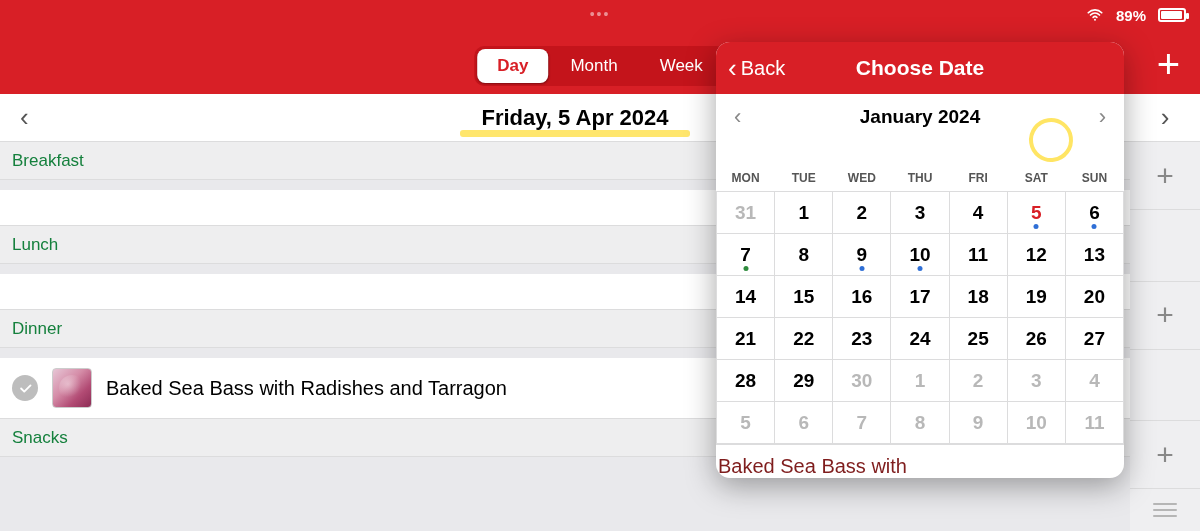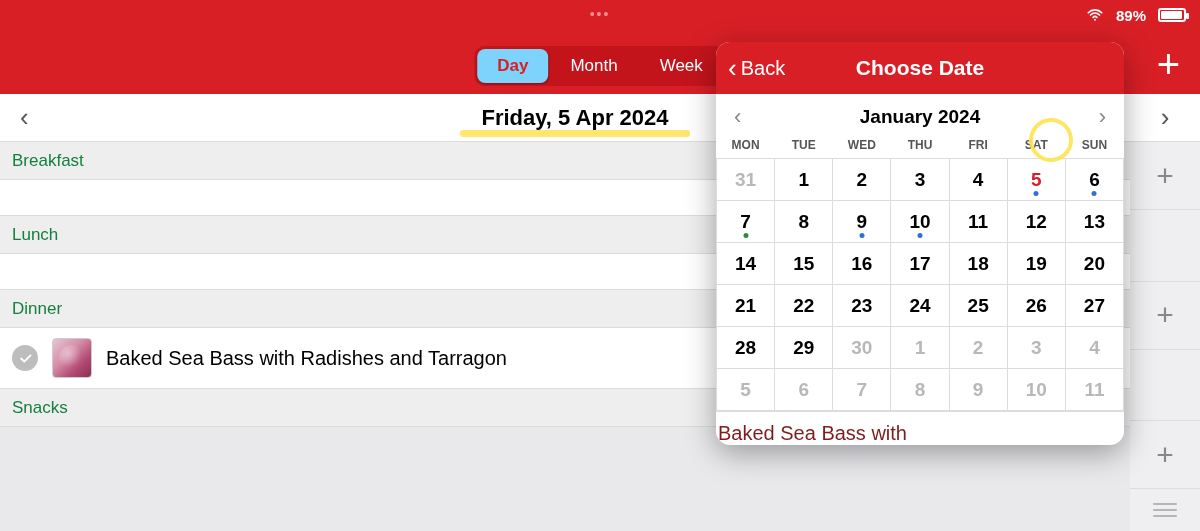--- a/index.html
+++ b/index.html
@@ -40,21 +40,21 @@
   .seg {
     position:absolute; top:46px; left:50%; transform:translateX(-50%);
     background: var(--red-dark); border-radius:10px; padding:3px;
     display:flex; gap:2px;
   }
   .seg button {
     border:0; background:transparent; color:#fff; font-size:17px;
     padding:7px 20px; border-radius:8px; cursor:pointer;
     font-family:inherit;
   }
-  .seg button.active { background:#7dd3fc; color:var(--red); font-weight:600; box-shadow: var(--pill-shadow); }
+  .seg button.active { background:#ffffff; color:var(--red); font-weight:600; box-shadow: var(--pill-shadow); }
 
   .add-btn {
     position:absolute; top:44px; right:20px;
     color:#fff; font-size:40px; font-weight:300;
     line-height:40px; cursor:pointer;
   }
 
   
   .content { position:absolute; left:0; right:0; top:94px; bottom:0; display:flex; }
   .main { flex:1; }
@@ -74,21 +74,21 @@
   }
   .date-row .back { font-size:26px; color:#555; cursor:pointer; width:20px; }
   .date-row .date-label { flex:1; text-align:center; font-size:22px; font-weight:600; position:relative; display:inline-block; }
   .date-label .hl { position:absolute; left:50%; transform:translateX(-50%); bottom:-6px; width:230px; height:7px; background:var(--highlight); border-radius:3px; opacity:.85; }
 
   .section-h {
     height:38px; display:flex; align-items:center; padding:0 12px;
     color:#15803d; font-size:17px; border-bottom:1px solid var(--border);
     background: #eeeeef;
   }
-  .section-body { background:#fff; border-bottom:1px solid var(--border); }
+  .section-body { background:#fff; border-bottom:1px solid var(--border);margin-top:10px; }
   .section-body.empty { height:36px; }
 
   .meal-item {
     display:flex; align-items:center; gap:14px; padding:10px 12px;
   }
   .check { width:26px; height:26px; border-radius:50%; background:#bdbdbd; display:flex; align-items:center; justify-content:center; color:#fff; }
   .check svg { width:15px; height:15px; }
   .thumb { width:40px; height:40px; border-radius:4px; background:linear-gradient(135deg,#e7c6d6 0%, #d58da8 40%, #b24b74 70%, #8d2c55 100%); position:relative; border:1px solid #ccc; }
   .thumb::after{content:"";position:absolute;inset:6px;border-radius:50%;background:radial-gradient(circle at 35% 35%, #fff6, transparent 55%);}
   .meal-name { font-size:20px; }
@@ -104,21 +104,21 @@
     display:flex; align-items:center; position:relative;
   }
   .pop-back { display:flex; align-items:center; gap:4px; padding:0 12px; font-size:20px; cursor:pointer; }
   .pop-back .chev { font-size:26px; line-height:1; }
   .pop-title { position:absolute; left:0; right:0; text-align:center; font-size:21px; font-weight:700; pointer-events:none; }
 
   .cal-nav { display:flex; align-items:center; justify-content:space-between; padding:6px 10px 0; }
   .cal-nav .nav-btn { font-size:22px; color:#888; padding:4px 8px; cursor:pointer; }
   .cal-nav .month { font-size:19px; font-weight:600; }
 
-  table.cal { width:100%; border-collapse:collapse; table-layout:fixed; }
+  table.cal { width:100%; border-collapse:collapse; table-layout:fixed;margin-top:33px; }
   table.cal th {
     font-size:12px; font-weight:600; color:#555; padding:4px 0 6px;
     border-bottom:1px solid var(--border);
   }
   table.cal td {
     height:42px; text-align:center; vertical-align:middle;
     border:1px solid var(--border); font-size:19px; font-weight:600;
     position:relative; cursor:pointer;
   }
   table.cal td.out { color:#b8b8b8; }

